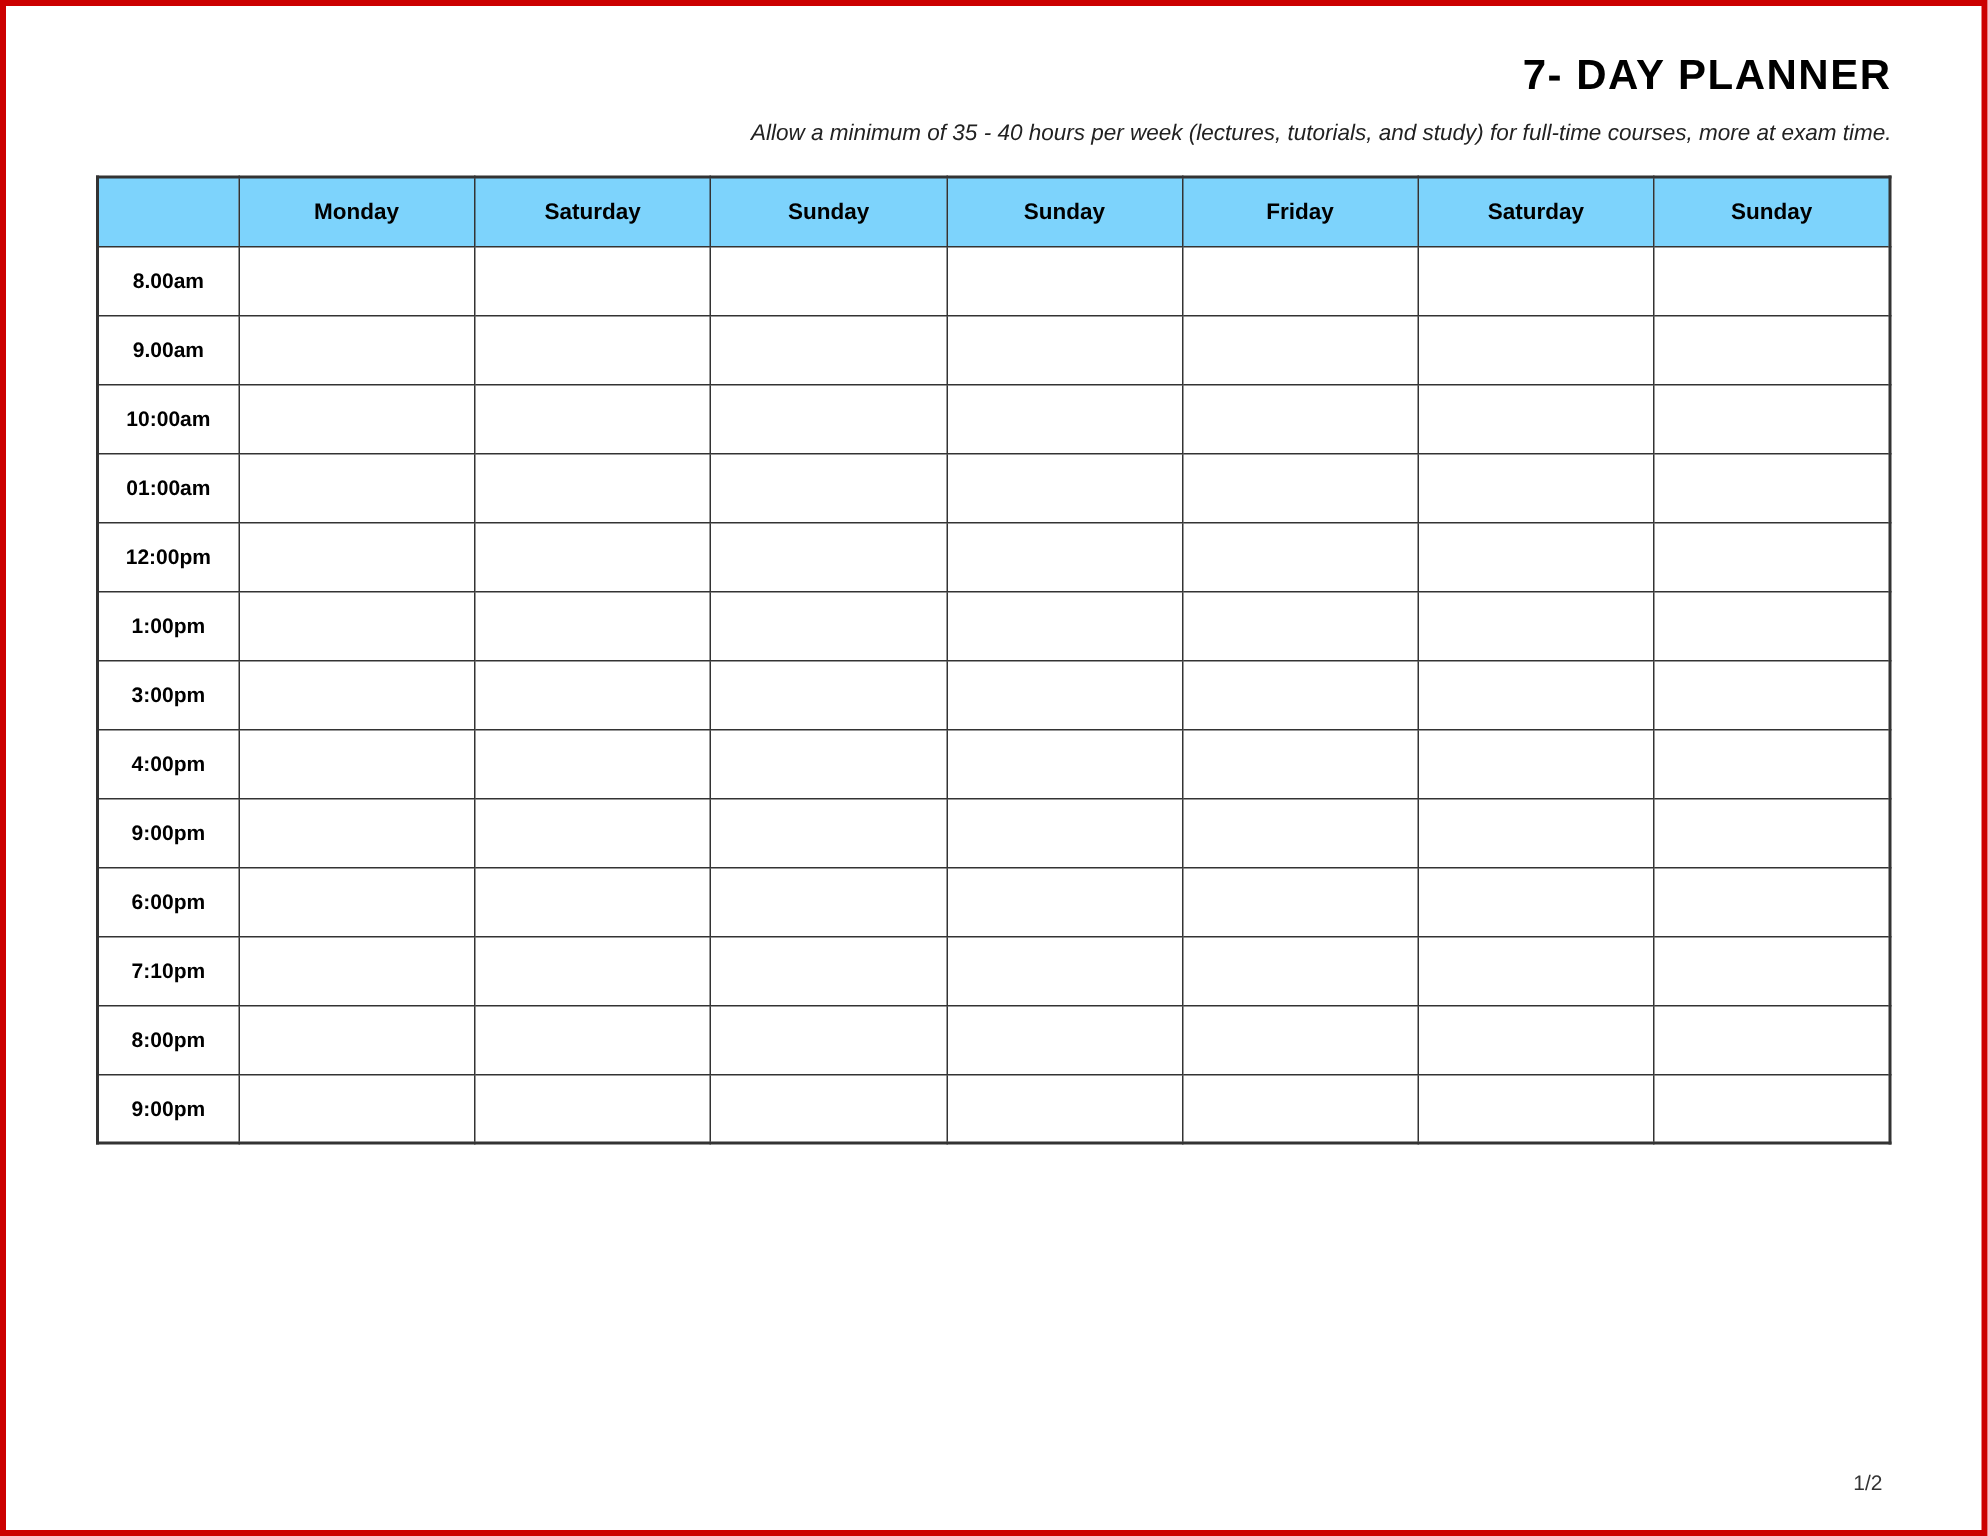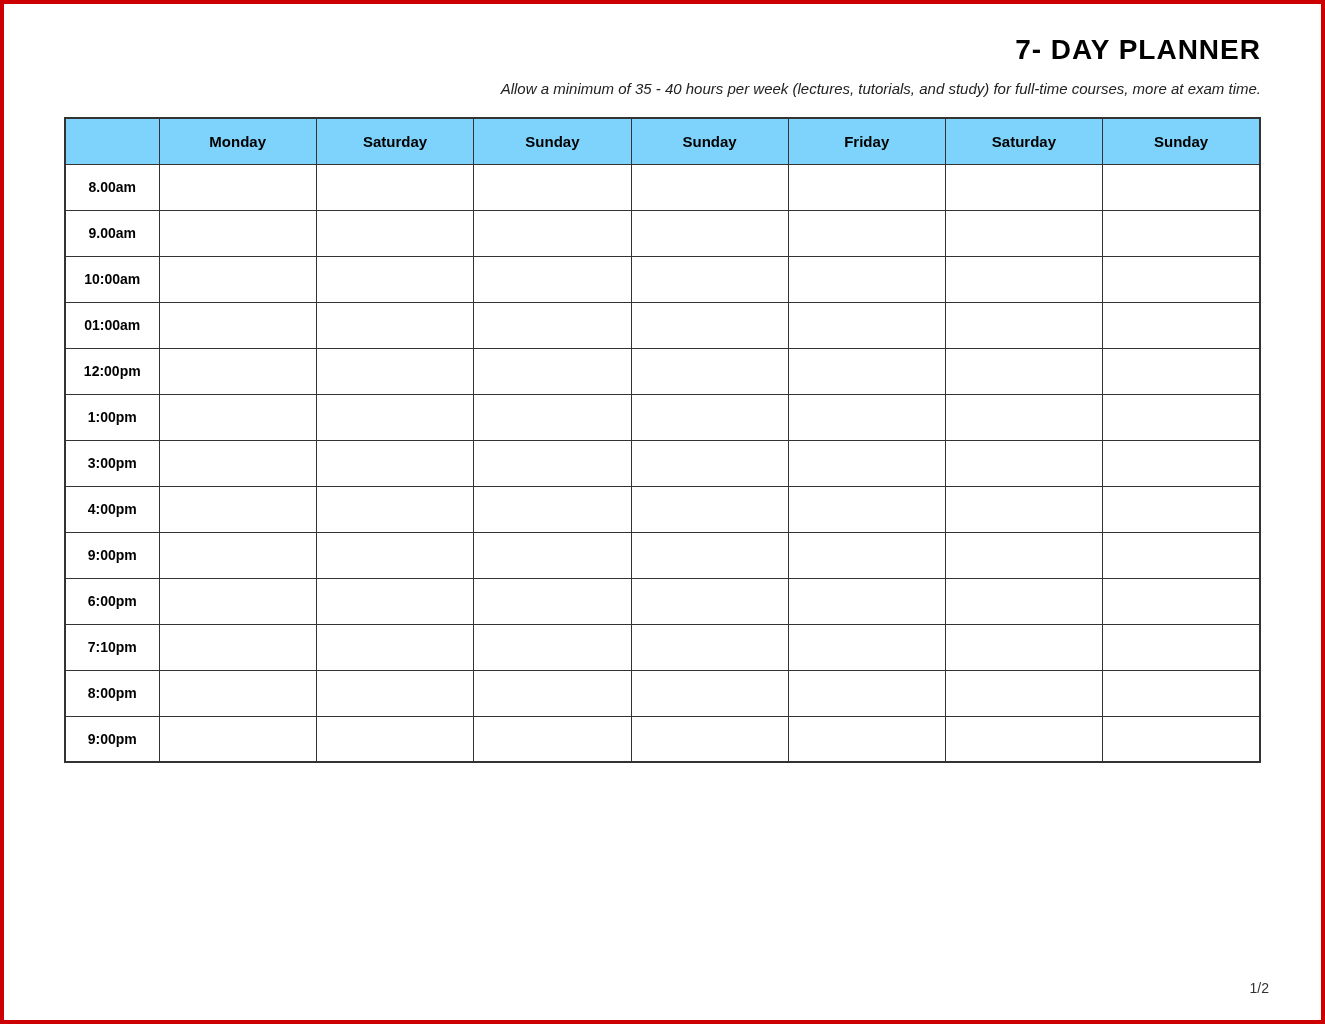--- a/index.html
+++ b/index.html
@@ -71,21 +71,21 @@
       white-space: nowrap;
     }
 
     .day-header {
       width: 160px;
     }
 
     .page-number {
       position: absolute;
       bottom: 28px;
-      right: 56px;
+      right: 70px;
       font-size: 14px;
       color: #333;
     }
   </style>
 </head>
 <body>
 
 <div class="page-container">
   <h1 class="page-title">7- DAY PLANNER</h1>
   <p class="subtitle">Allow a minimum of 35 - 40 hours per week (lectures, tutorials, and study) for full-time courses, more at exam time.</p>

